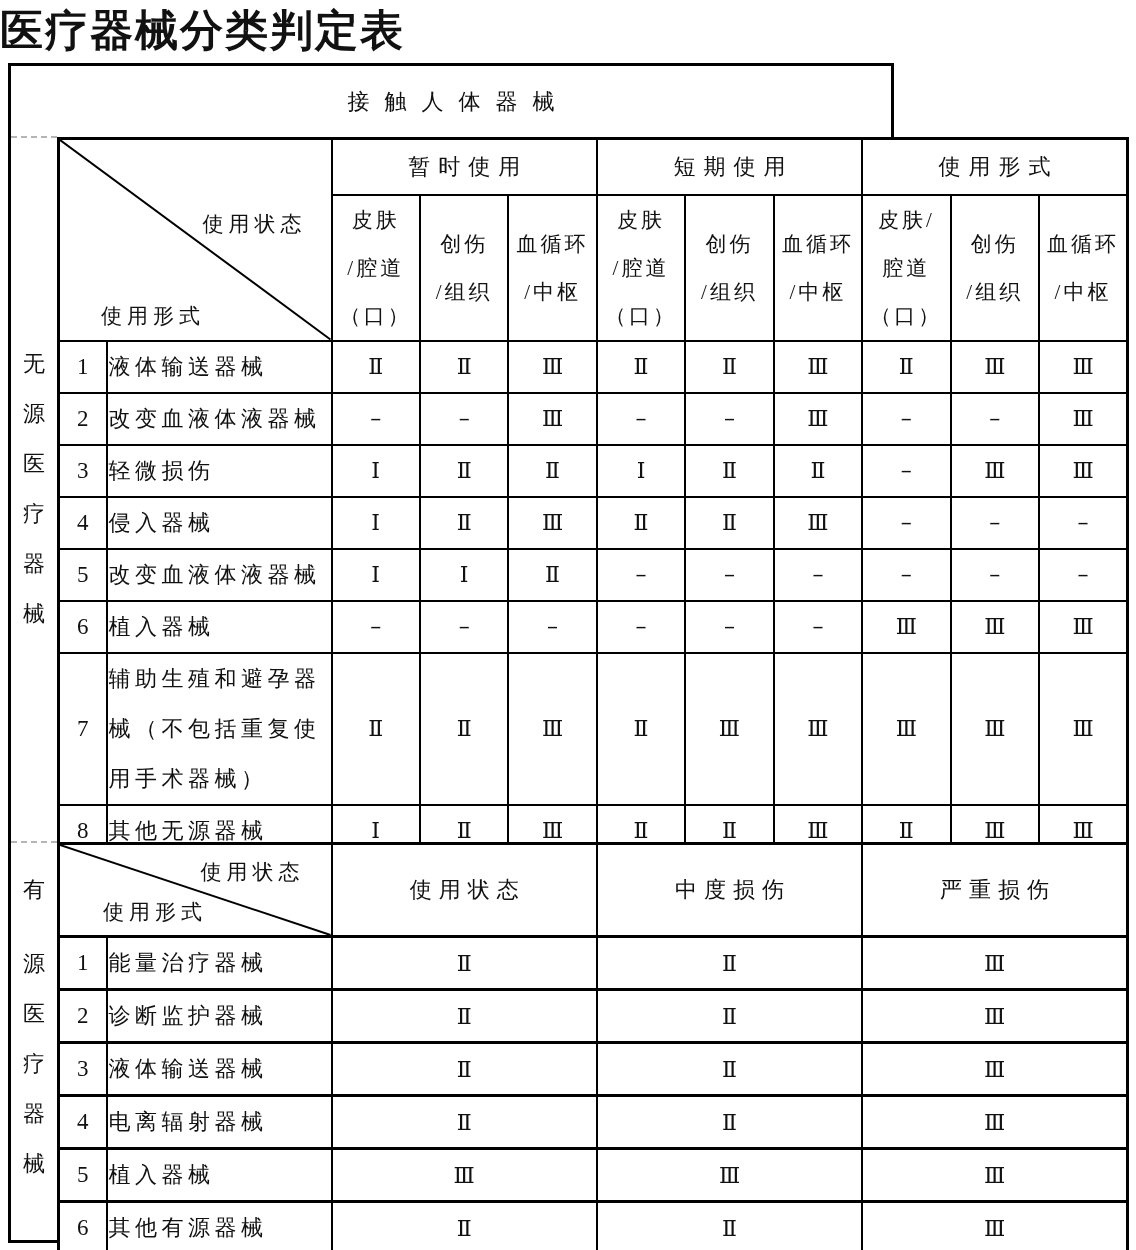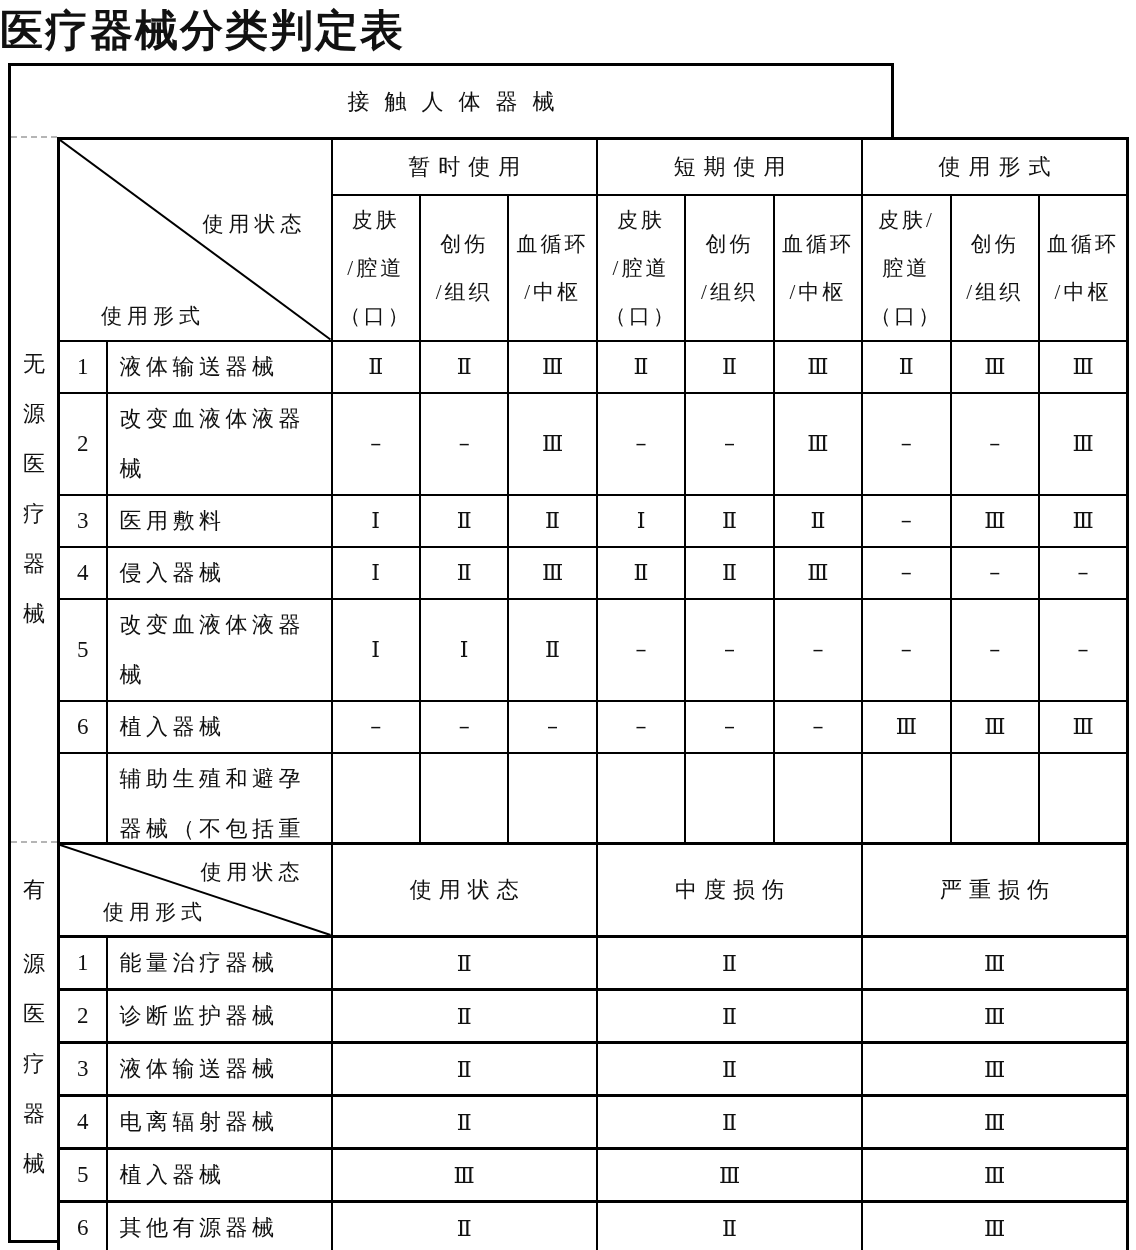--- a/index.html
+++ b/index.html
@@ -52,21 +52,21 @@
   td.corner .diag { position:absolute; inset:0; display:block; }
   td.corner .diag svg { width:100%; height:100%; display:block; }
   td.corner .c-top, td.corner .c-bottom {
     position:absolute; font-size:21px; letter-spacing:5px; white-space:nowrap;text-align:center;
   }
   .t1 td.corner .c-top { top:70px; right:24px; }
   .t1 td.corner .c-bottom { left:33px; bottom:10px; }
   .t2 td.corner .c-top { top:13px; right:26px; }
   .t2 td.corner .c-bottom { left:36px; bottom:9px; }
 
-  td.nm { text-align:left; padding-left:12px; padding-right:6px;
+  td.nm { text-align:left; padding-left:1px; padding-right:6px;
           letter-spacing:4.5px; line-height:50px; }
   td.num { font-size:23px; }
   td.v { font-family:"DejaVu Serif","DejaVu Sans","Liberation Serif",serif; }
 </style>
 </head>
 <body>
 
 <div class="title">医疗器械分类判定表</div>
 
 <div class="sheet">
@@ -182,21 +182,21 @@
         <td class="v">Ⅲ</td>
         <td class="v">–</td>
         <td class="v">–</td>
         <td class="v">Ⅲ</td>
         <td class="v">–</td>
         <td class="v">–</td>
         <td class="v">Ⅲ</td>
       </tr>
       <tr class="r">
         <td class="num">3</td>
-        <td class="nm">医用敷料</td>
+        <td class="nm">轻微损伤</td>
         <td class="v">Ⅰ</td>
         <td class="v">Ⅱ</td>
         <td class="v">Ⅱ</td>
         <td class="v">Ⅰ</td>
         <td class="v">Ⅱ</td>
         <td class="v">Ⅱ</td>
         <td class="v">–</td>
         <td class="v">Ⅲ</td>
         <td class="v">Ⅲ</td>
       </tr>

